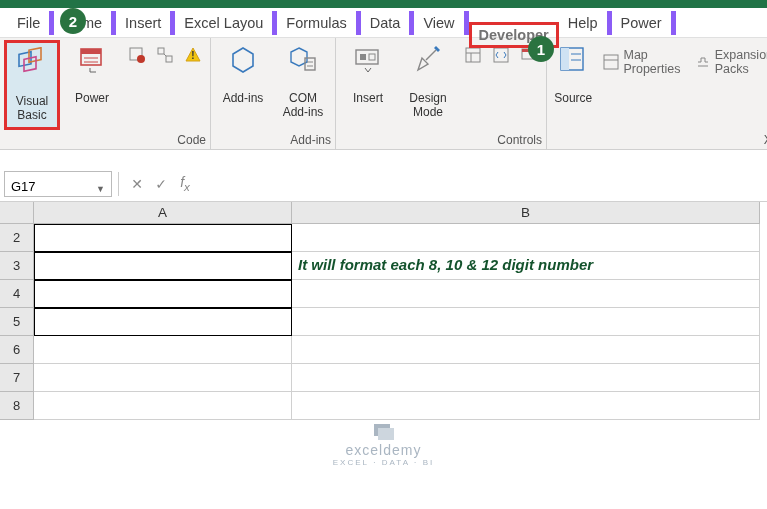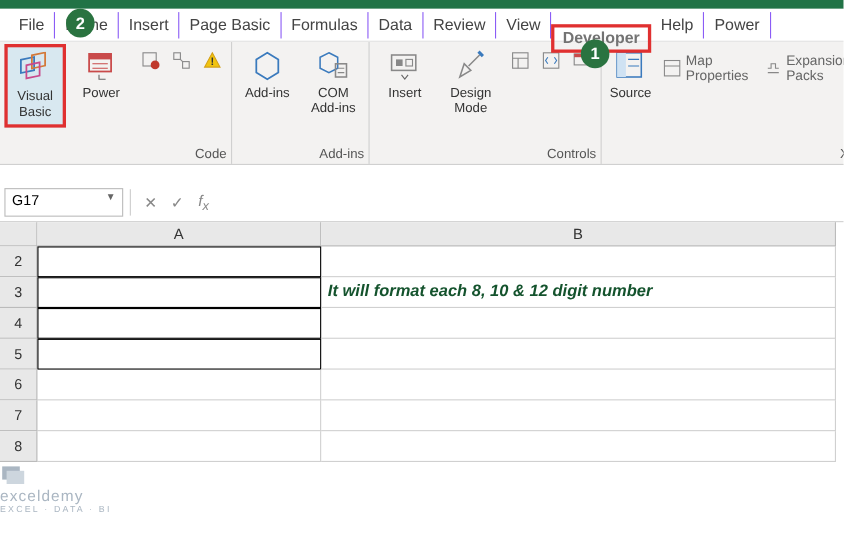--- a/index.html
+++ b/index.html
@@ -1,80 +1,79 @@
 <!DOCTYPE html>
 <html><head>
 <meta charset="utf-8">
 <style>
 * { margin: 0; padding: 0; box-sizing: border-box; font-family: "Segoe UI", Arial, sans-serif; }
 body { background: #fff; width: 767px; height: 509px; overflow: hidden; position: relative; }
 
 .titlebar { height: 8px; background: #217346; }
 
 .menubar { display: flex; background: #fff; height: 30px; align-items: center; padding-left: 8px; border-bottom: 1px solid #e0e0e0; position: relative; }
-.menubar .tab { padding: 4px 9px; font-size: 14.5px; color: #444; cursor: pointer; border-right: 1px solid #8b5cf6; }
+.menubar .tab { padding: 4px 9px; font-size: 14.5px; color: #444; cursor: pointer; border-right: 5px solid #8b5cf6; }
 .menubar .tab.active { color: #737373; font-weight: 600; border-bottom: 3px solid #217346; margin-top: 24px; }
 .menubar .tab.highlight { border: 3px solid #e03030; padding: 2px 7px; }
 
 .ribbon { display: flex; background: #f3f2f1; height: 112px; border-bottom: 1px solid #d0d0d0; }
 .group { display: flex; flex-direction: column; border-right: 1px solid #d0d0d0; padding: 2px 4px 0 4px; }
 .group-body { display: flex; flex: 1; align-items: flex-start; gap: 4px; }
 .group-label { font-size: 12px; color: #555; text-align: right; padding: 2px 0; }
 
 .bigbtn { display: flex; flex-direction: column; align-items: center; justify-content: flex-start; width: 56px; padding: 4px 2px; cursor: pointer; }
 .bigbtn .ico { width: 32px; height: 32px; display: flex; align-items: center; justify-content: center; }
-.bigbtn .lbl { font-size: 12px; color: #333; text-align: center; line-height: 1.15; margin-top: 2px; }
+.bigbtn .lbl { font-size: 12px; color: #333; text-align: center; line-height: 1.15; margin-top: 16px; }
 .bigbtn.highlight { border: 3px solid #e03030; background: #d8e8f0; }
 
 .smallcol { display: flex; flex-direction: row; gap: 2px; padding-top: 4px; }
 .smallbtn { width: 26px; height: 26px; display: flex; align-items: center; justify-content: center; cursor: pointer; }
 .smallrow { display: flex; align-items: center; gap: 4px; font-size: 12.5px; color: #666; padding: 2px 4px; cursor: pointer; }
 .smallrow .ico16 { width: 18px; height: 18px; display: inline-flex; align-items: center; justify-content: center; }
 
 .badge { position: absolute; width: 26px; height: 26px; border-radius: 50%; background: #2a7340; color: #fff; font-size: 15px; font-weight: 700; display: flex; align-items: center; justify-content: center; z-index: 100; }
 
 .fbar { display: flex; align-items: center; height: 36px; border-bottom: 1px solid #d0d0d0; padding: 2px 4px; margin-top: 16px; }
-.namebox { width: 108px; height: 26px; border: 1px solid #bbb; font-size: 13px; padding: 2px 6px; background: #fff; display: flex; align-items: flex-start; justify-content: space-between; }
+.namebox { width: 108px; height: 26px; border: 1px solid #bbb; font-size: 13px; padding: 2px 6px; background: #fff; display: flex; align-items: flex-end; justify-content: space-between; }
 .namebox .dd { font-size: 9px; color: #666; }
 .fbar-sep { width: 1px; height: 24px; background: #ccc; margin: 0 6px; }
 .fbar-btn { width: 24px; height: 24px; display: flex; align-items: center; justify-content: center; color: #888; font-size: 14px; cursor: pointer; }
 .fbar-input { flex: 1; height: 26px; border: none; font-size: 13px; padding: 0 6px; outline: none; }
 
 .grid { position: relative; }
 .colhead { display: flex; height: 22px; }
 .corner { width: 34px; background: #e8e8e8; border-right: 1px solid #bbb; border-bottom: 1px solid #bbb; }
 .ch { background: #e8e8e8; border-right: 1px solid #bbb; border-bottom: 1px solid #bbb; text-align: center; font-size: 13.5px; color: #333; line-height: 22px; }
 .ch-a { width: 258px; }
 .ch-b { width: 468px; }
 
 .row { display: flex; height: 28px; }
 .rh { width: 34px; background: #e8e8e8; border-right: 1px solid #bbb; border-bottom: 1px solid #bbb; text-align: center; font-size: 13px; color: #333; line-height: 28px; }
 .cell { border-right: 1px solid #d0d0d0; border-bottom: 1px solid #d0d0d0; font-size: 14px; padding: 4px 6px; }
 .cell-a { width: 258px; }
 .cell-b { width: 468px; }
 .cell.bordered { border: 1px solid #000; }
 .cell.note { font-style: italic; font-weight: 600; color: #14532d; font-size: 15px; }
 
-.logo { position: absolute; left: 0; right: 0; top: 420px; display: flex; flex-direction: column; align-items: flex-start; color: #aab6c2; font-size: 14px; letter-spacing: 1px; }
+.logo { position: absolute; left: 0; right: 0; top: 420px; display: flex; flex-direction: column; align-items: center; color: #aab6c2; font-size: 14px; letter-spacing: 1px; }
 .logo .sub { font-size: 8px; letter-spacing: 2px; }
 .logo svg { margin-bottom: 2px; }
 </style>
 </head>
 <body>
 
 <div class="titlebar"></div>
 
 <div class="menubar">
   <div class="tab">File</div>
   <div class="tab">Home</div>
   <div class="tab">Insert</div>
-  <div class="tab">Page Basic</div>
+  <div class="tab">Excel Layou</div>
   <div class="tab">Formulas</div>
   <div class="tab">Data</div>
-  <div class="tab">Review</div>
   <div class="tab">View</div>
   <div class="tab active highlight">Developer</div>
   <div class="tab">Help</div>
   <div class="tab">Power</div>
 </div>
 
 <div class="badge" style="top:8px; left:60px;">2</div>
 <div class="badge" style="top:36px; left:528px;">1</div>
 
 <div class="ribbon">

